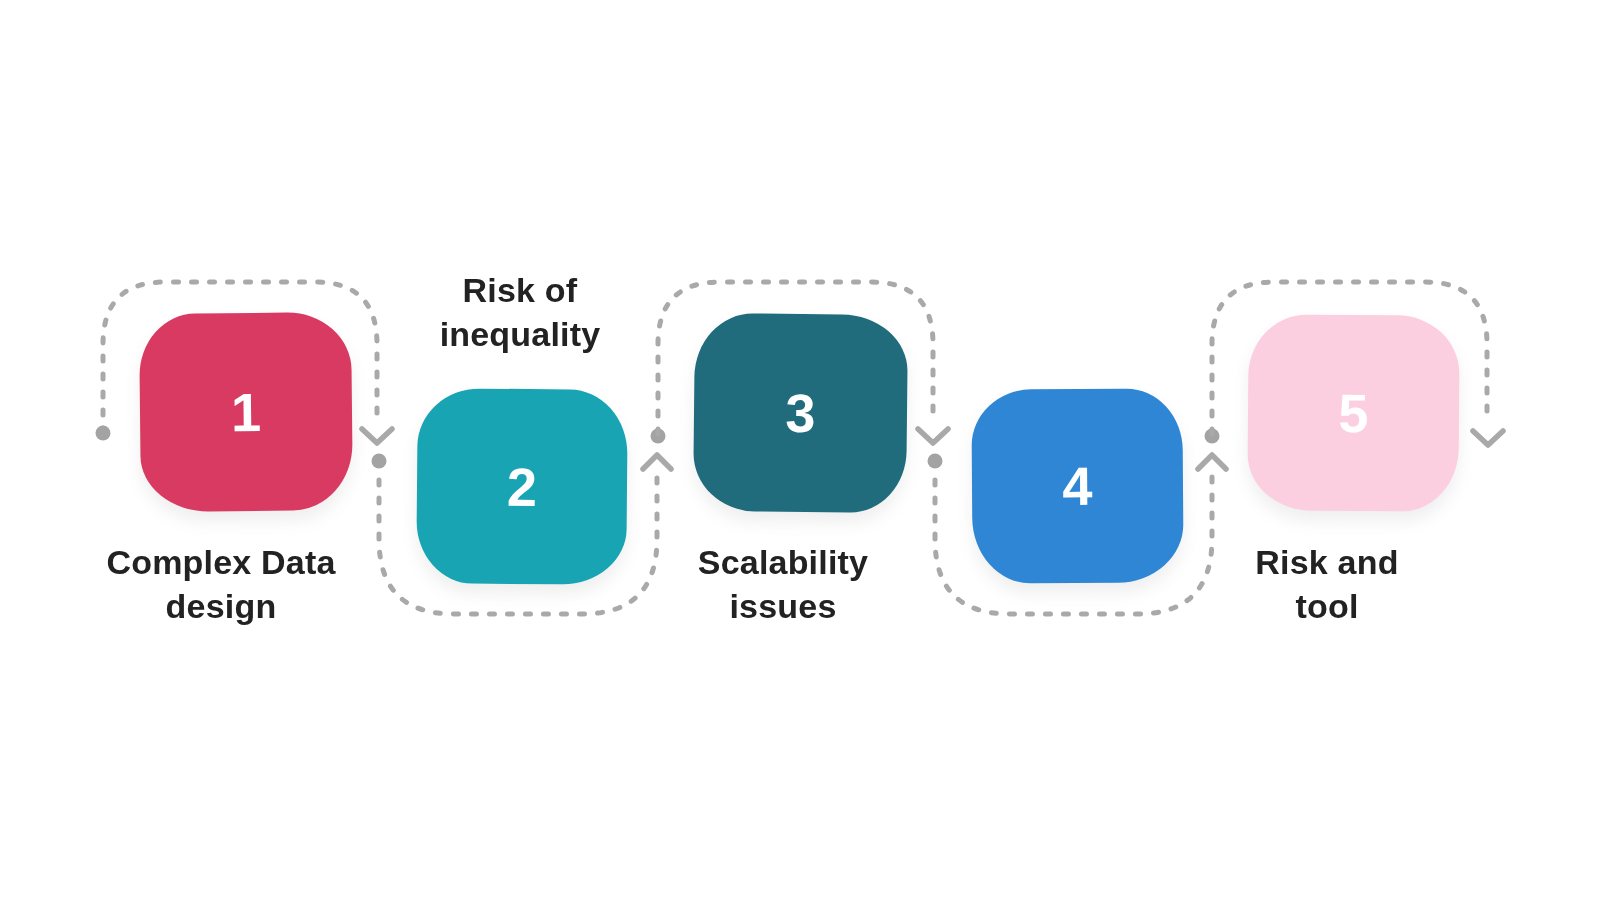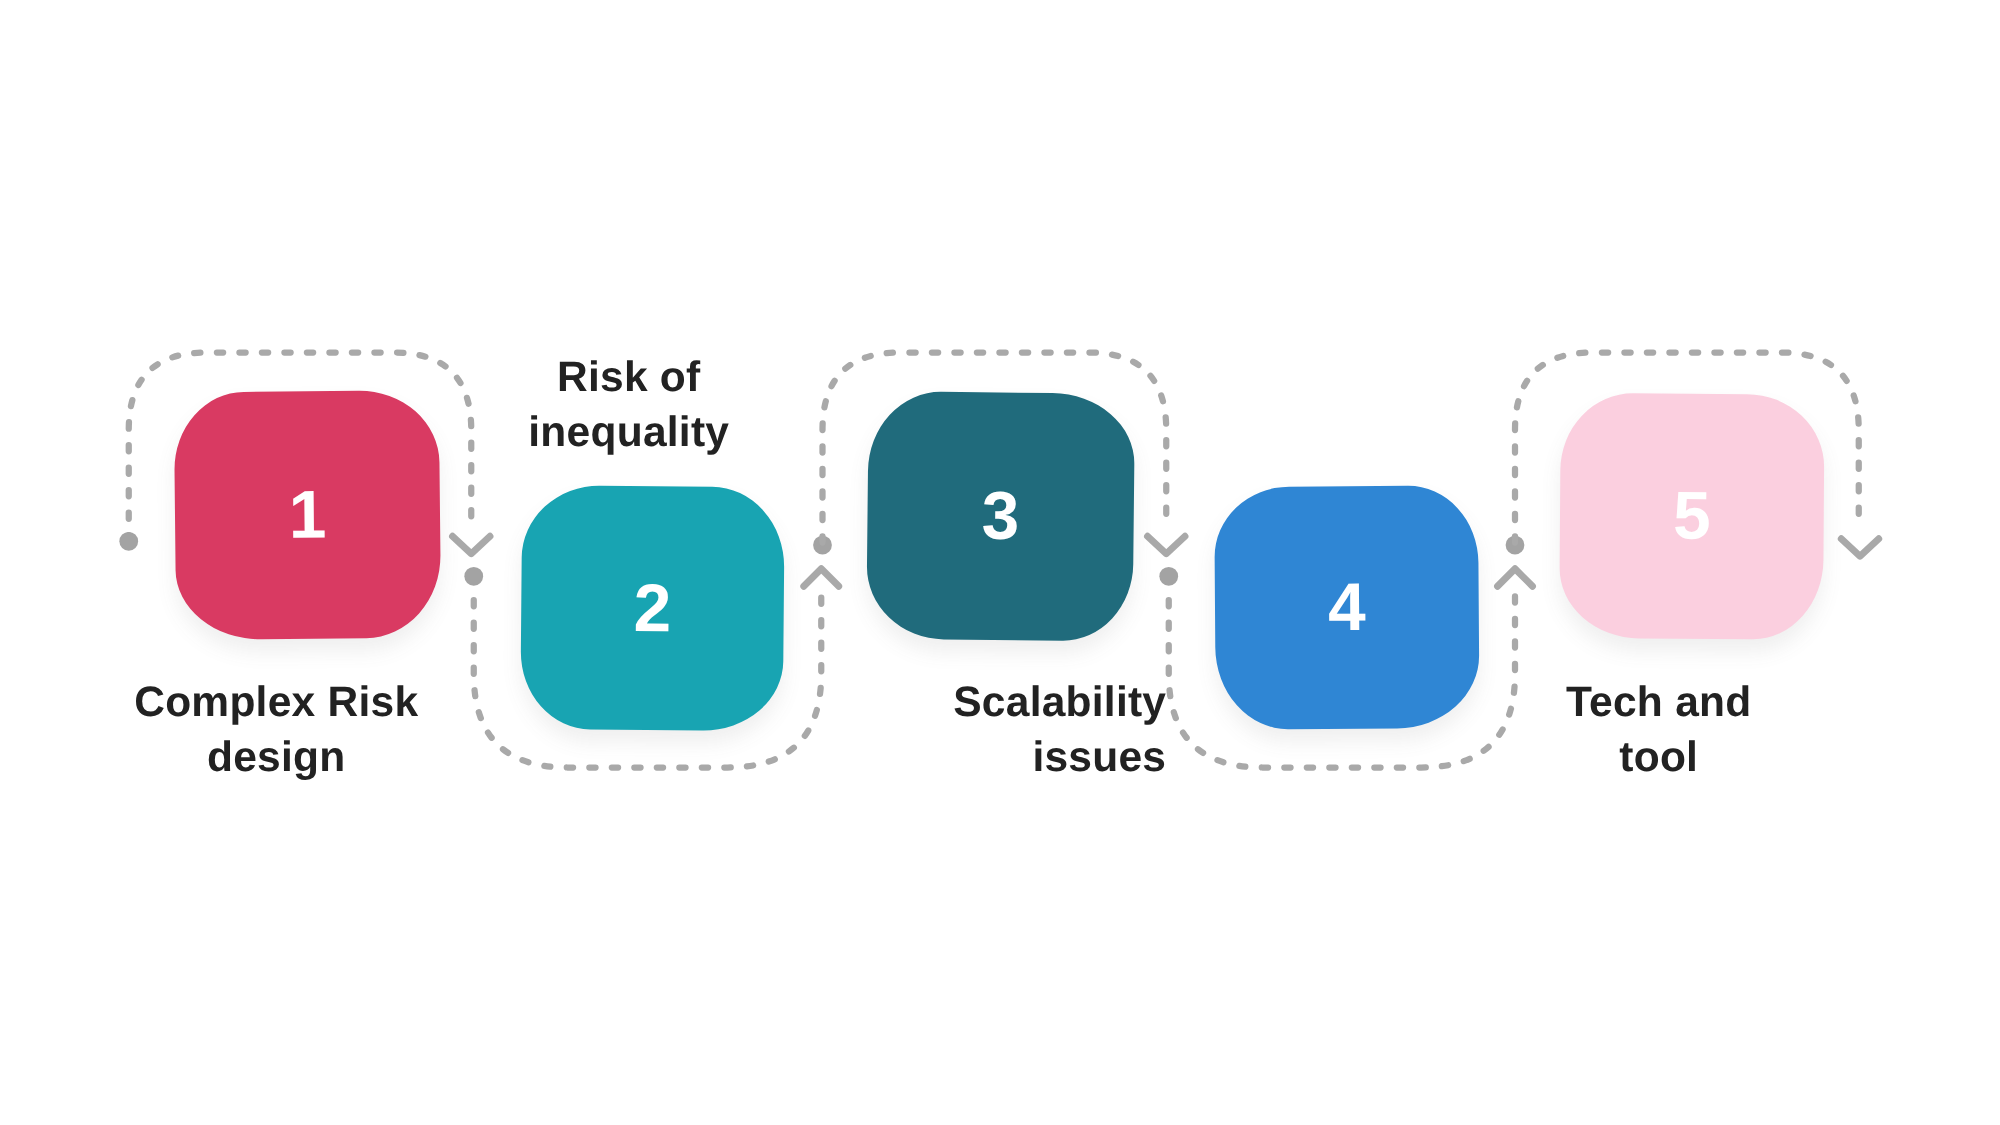--- a/index.html
+++ b/index.html
@@ -56,22 +56,22 @@
     position: absolute;
     width: 300px;
     text-align: center;
     font-size: 34px;
     line-height: 44px;
     font-weight: 700;
     letter-spacing: 0.2px;
     white-space: pre-line;
   }
   .l1 { left: 71px;   top: 540px; }
-  .l2 { left: 353px;  top: 268px; margin-top: 12px; }
-  .l3 { left: 633px;  top: 540px; text-align: right; }
+  .l2 { left: 370px;  top: 268px; }
+  .l3 { left: 633px;  top: 540px; }
   .l4 { left: 913px;  top: 268px; }
   .l5 { left: 1177px; top: 540px; }
 </style>
 </head>
 <body>
 
 <div class="stage">
 
   <svg class="connectors" viewBox="0 0 1600 900" xmlns="http://www.w3.org/2000/svg">
     <path class="arc" d="M 103 433 V 344 Q 103 282 165 282 H 315 Q 377 282 377 344 V 421" style="stroke: rgb(169, 169, 169);"></path>
@@ -104,22 +104,22 @@
   <div class="blob b3" style="background: rgb(32, 107, 124);">
     <span class="num" style="color: rgb(255, 255, 255);">3</span>
   </div>
   <div class="blob b4" style="background: rgb(47, 134, 212);">
     <span class="num" style="color: rgb(255, 255, 255);">4</span>
   </div>
   <div class="blob b5" style="background: rgb(251, 207, 223);">
     <span class="num" style="color: rgb(255, 255, 255);">5</span>
   </div>
 
-  <div class="label l1" style="color: rgb(34, 34, 34);">Complex Risk
+  <div class="label l1" style="color: rgb(34, 34, 34);">Complex Data
 design</div>
   <div class="label l2" style="color: rgb(34, 34, 34);">Risk of
 inequality</div>
   <div class="label l3" style="color: rgb(34, 34, 34);">Scalability
 issues</div>
-  <div class="label l5" style="color: rgb(34, 34, 34);">Tech and
+  <div class="label l5" style="color: rgb(34, 34, 34);">Risk and
 tool</div>
 
 </div>
 
 </body></html>

